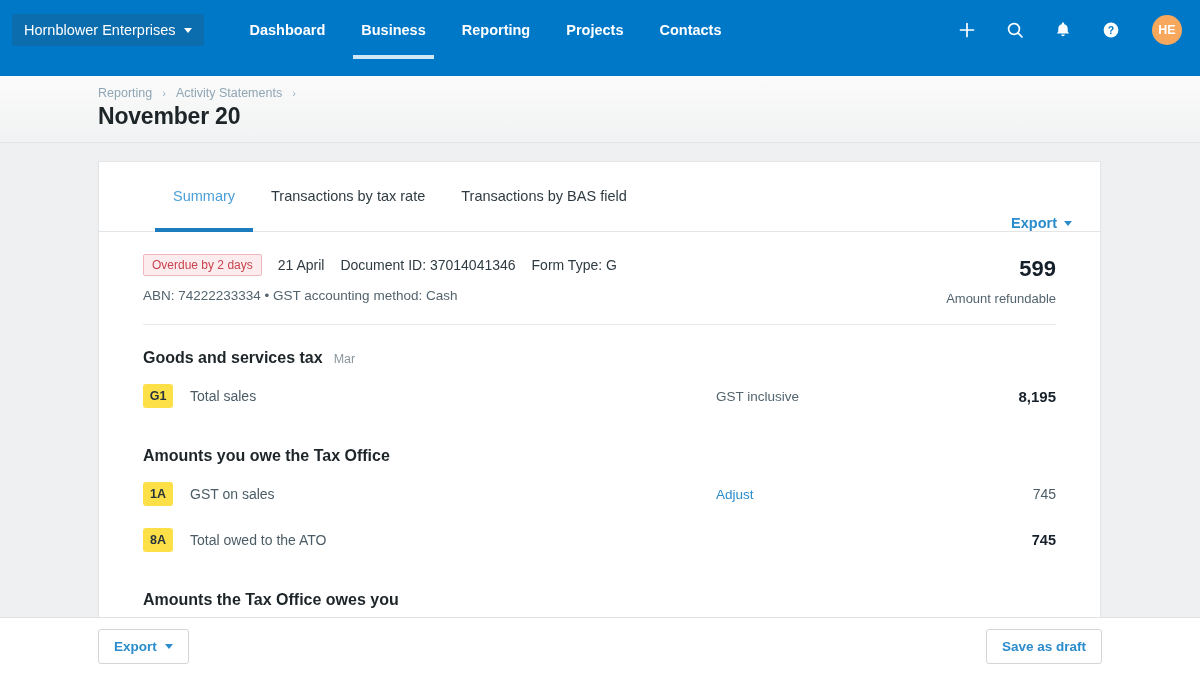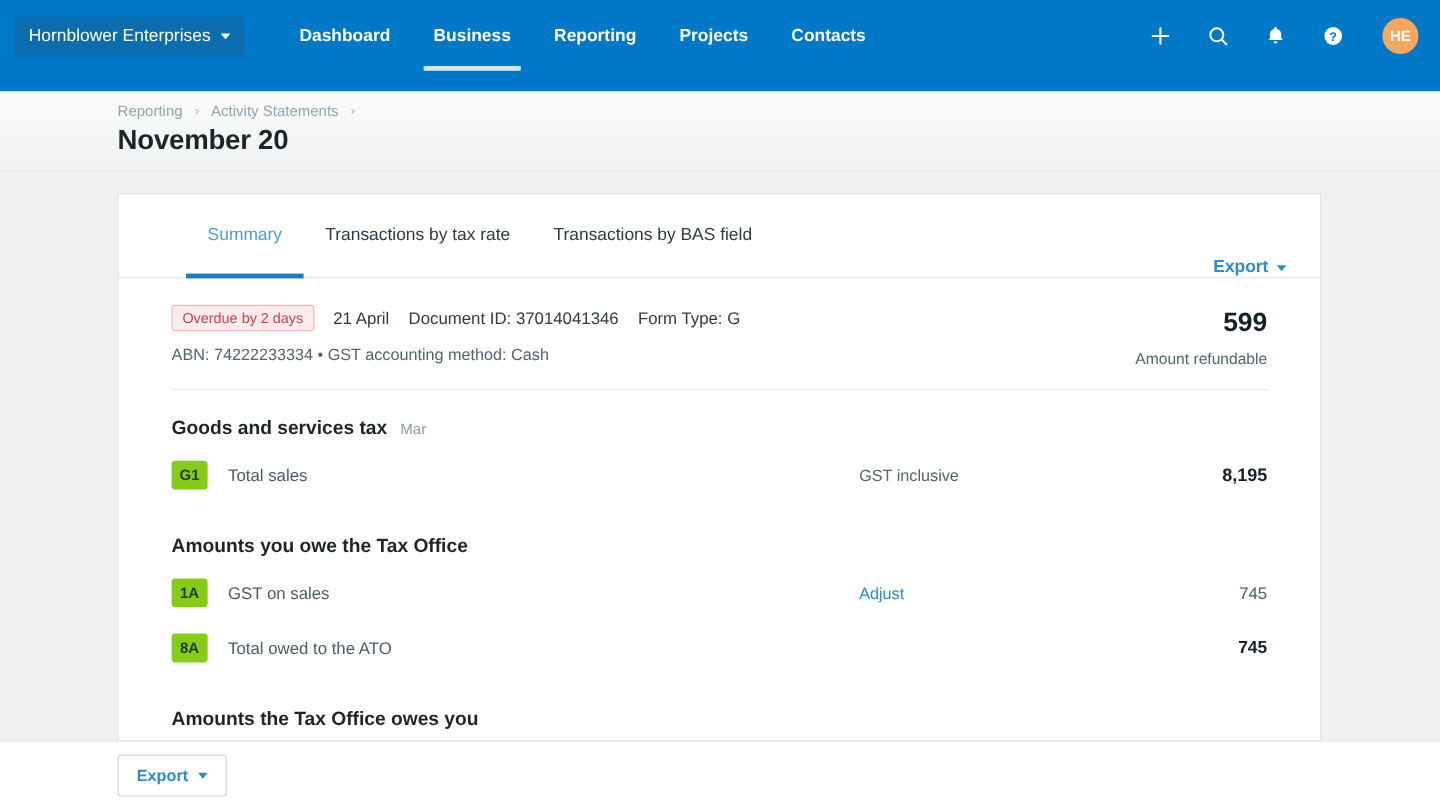--- a/index.html
+++ b/index.html
@@ -118,21 +118,21 @@
     font-size: 16px; font-weight: bold; color: #1d2529;
     display: flex; align-items: baseline; gap: 11px;
   }
   .section-sub { font-size: 12.5px; font-weight: normal; color: #8b979e; }
   .section-gst { padding-top: 24px; }
   .section-block { padding-top: 28px; }
 
   .line-row { display: flex; align-items: center; padding: 11px 0; }
   .code-chip {
     width: 30px; height: 24px; border-radius: 3px;
-    background: #84cc16; color: #27343c;
+    background: #fde047; color: #27343c;
     font-size: 12.5px; font-weight: bold;
     display: flex; align-items: center; justify-content: center;
     flex: 0 0 30px;
   }
   .line-label { font-size: 14px; color: #4b5c66; margin-left: 17px; flex: 1; }
   .line-note { font-size: 13.5px; color: #53646e; width: 230px; text-align: left; }
   .line-adjust { font-size: 13.5px; color: #2b8ccc; cursor: pointer; width: 230px; text-align: left; }
   .line-value { font-size: 14px; color: #4b5c66; width: 110px; text-align: right; }
   .line-value.bold { font-weight: bold; color: #16202a; font-size: 14.5px; }
   .line-value.big { font-weight: bold; color: #16202a; font-size: 15px; }
@@ -296,16 +296,17 @@
     </div>
   </div>
 
   <div class="footer-bar">
     <div class="btn btn-secondary">
       <span>Export</span>
       <span class="caret-down"></span>
     </div>
     <div class="footer-spacer"></div>
     <div class="footer-right">
+      <div class="btn btn-secondary">Save as draft</div>
     </div>
   </div>
 
 </div>
 
 </body></html>

